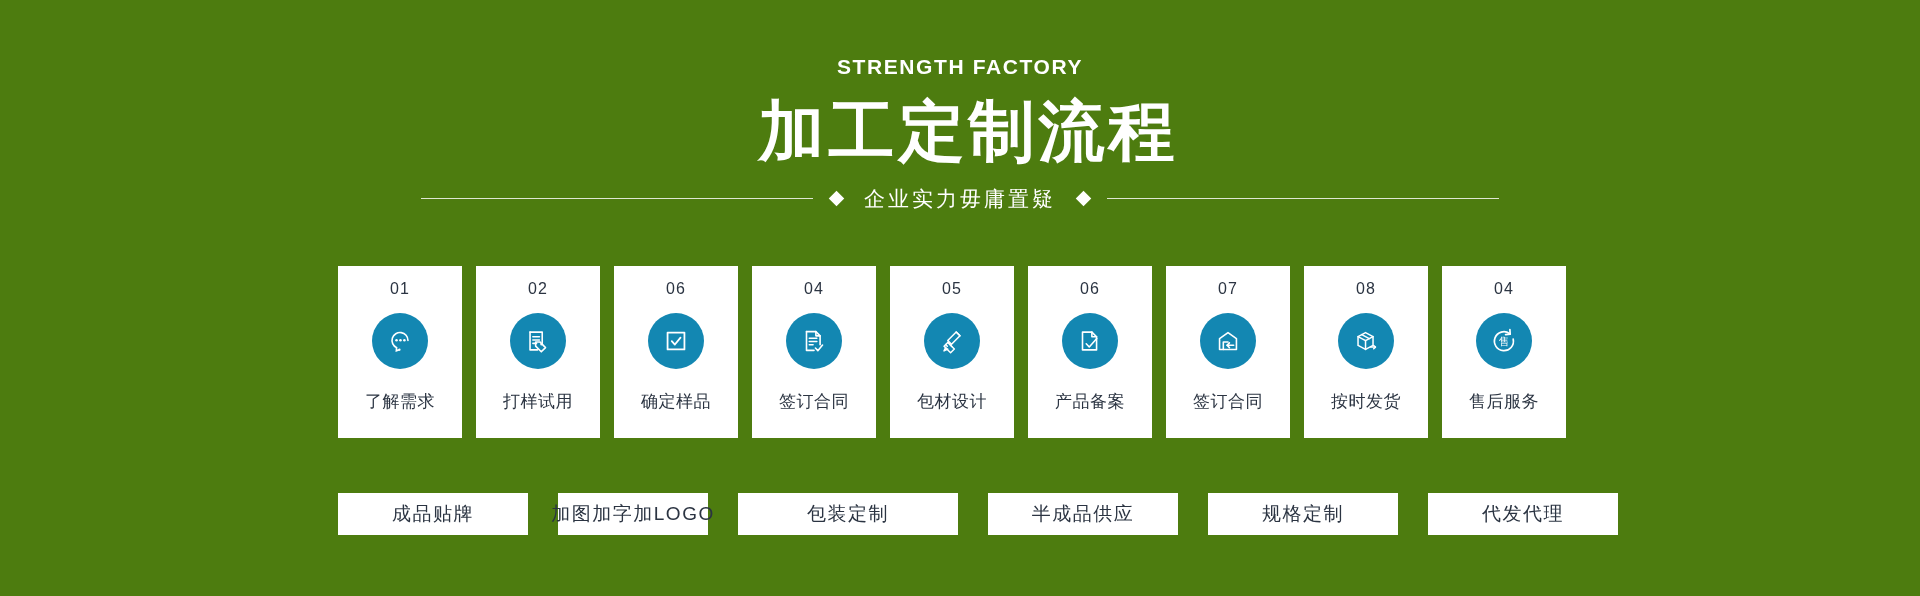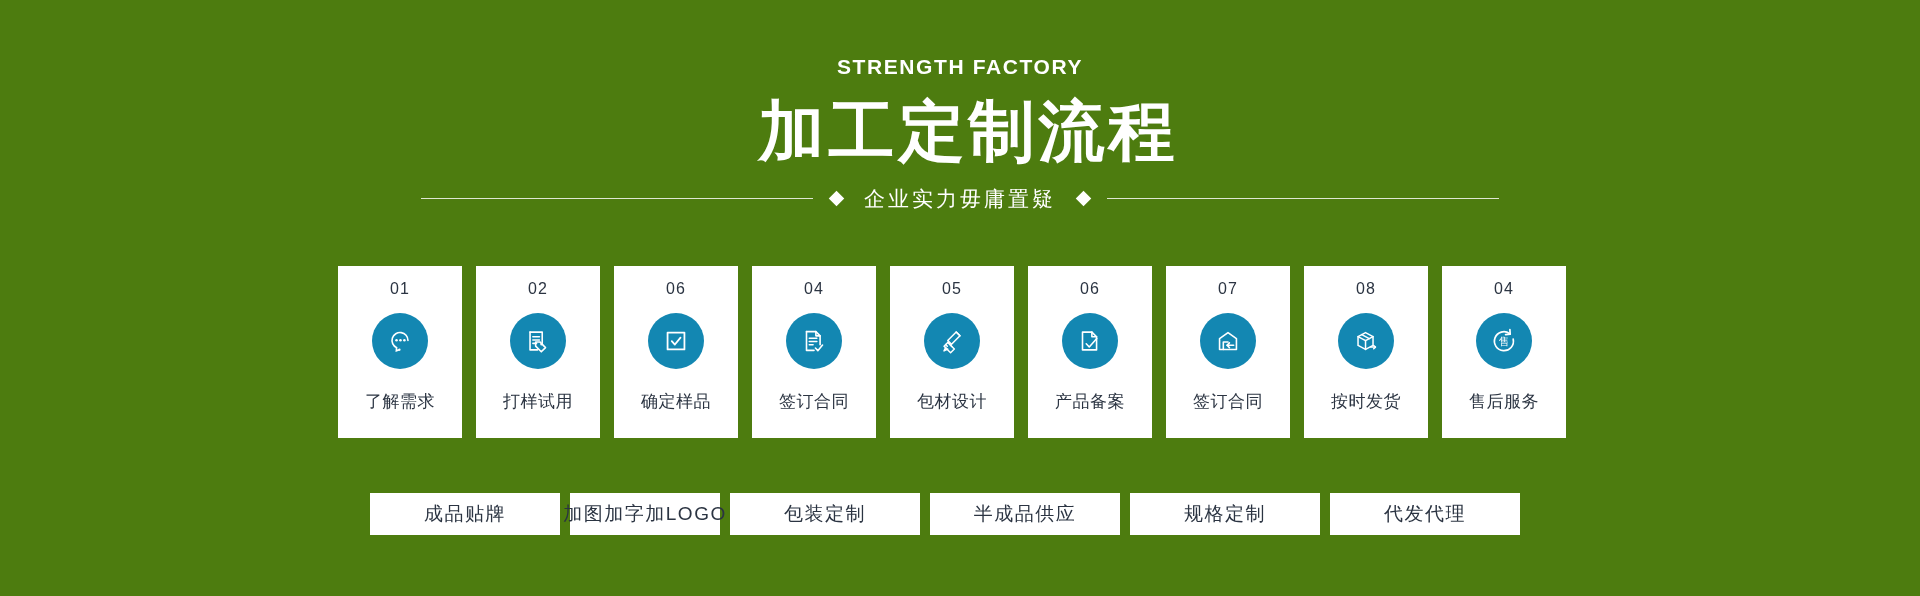--- a/index.html
+++ b/index.html
@@ -57,21 +57,21 @@
   }
   .icon-circle svg{display:block;}
   .card-label{
     margin-top:24px;font-size:17px;color:#2b3442;
     letter-spacing:.5px;line-height:1;
   }
 
   
   .tags{
     position:absolute;left:338px;top:493px;
-    display:flex;gap:10px;margin-left:32px;
+    display:flex;gap:30px;
   }
   .tag{
     height:42px;background:#ffffff;
     display:flex;align-items:center;justify-content:center;
     padding:0 26px;box-sizing:border-box;
     font-size:19px;color:#2b3442;letter-spacing:1.5px;
     white-space:nowrap;
   }
 </style>
 </head>
@@ -212,19 +212,19 @@
         </svg>
       </div>
       <div class="card-label">售后服务</div>
     </div>
 
   </div>
 
   <div class="tags">
     <div class="tag" style="width:190px">成品贴牌</div>
     <div class="tag" style="width:150px">加图加字加LOGO</div>
-    <div class="tag" style="width:190px">包装定制</div>
+    <div class="tag" style="width:220px">包装定制</div>
     <div class="tag" style="width:190px">半成品供应</div>
     <div class="tag" style="width:190px">规格定制</div>
     <div class="tag" style="width:190px">代发代理</div>
   </div>
 
 </div>
 
 </body></html>

